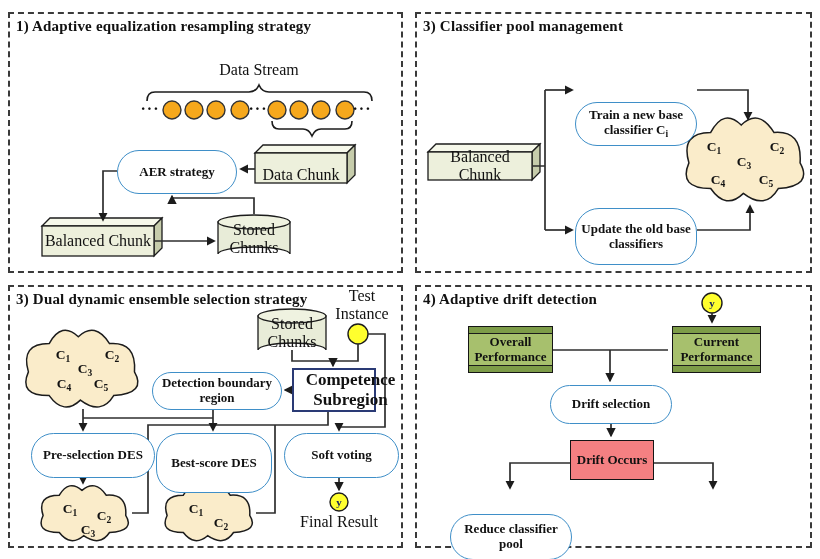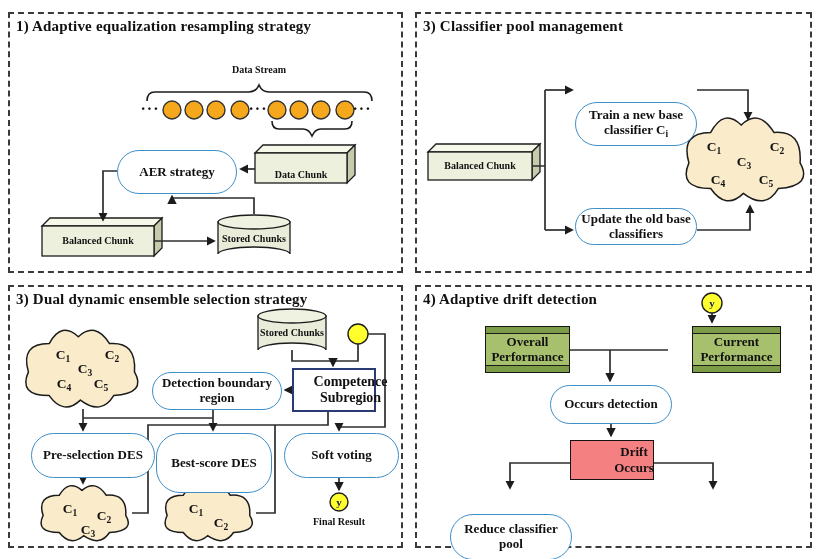--- a/index.html
+++ b/index.html
@@ -2,34 +2,34 @@
 <html><head>
 <meta charset="utf-8">
 <style>
   html,body{margin:0;padding:0;background:#fff;}
   #stage{position:relative;width:820px;height:559px;background:#fff;overflow:hidden;
          font-family:"Liberation Serif","DejaVu Serif",serif;color:#111;}
   .panel{position:absolute;border:2px dashed #3a3a3a;background:#fff;box-sizing:border-box;}
   svg#wires{position:absolute;left:0;top:0;width:820px;height:559px;pointer-events:none;}
   .abs{position:absolute;box-sizing:border-box;}
   .ptitle{font-weight:bold;font-size:15px;white-space:nowrap;letter-spacing:.2px;}
-  .lbl{font-weight:bold;font-size:10px;text-align:center;line-height:1.12;
+  .lbl{font-weight:normal;font-size:16px;text-align:center;line-height:1.12;
        display:flex;align-items:center;justify-content:center;}
   .stadium{border:1.6px solid #3f8fc8;border-radius:24px;background:#fff;
            font-weight:bold;font-size:13px;text-align:center;line-height:1.12;
            display:flex;align-items:center;justify-content:center;padding:2px 4px;}
-  .rectnode{border:2px solid #2a3a75;background:#fff;font-weight:bold;font-size:14px;
+  .rectnode{border:2px solid #2a3a75;background:#fff;font-weight:bold;font-size:17px;
            text-align:center;line-height:1.15;display:flex;align-items:center;justify-content:center;padding-left:33px;}
   .greenbox{border:1.6px solid #151515;font-weight:bold;font-size:13px;text-align:center;line-height:1.15;
            display:flex;align-items:center;justify-content:center;
            background:linear-gradient(to bottom,#7d9c48 0,#7d9c48 6px,#1a1a1a 6px,#1a1a1a 7.2px,
                      #a7c06d 7.2px,#a7c06d calc(100% - 7.2px),#1a1a1a calc(100% - 7.2px),
                      #1a1a1a calc(100% - 6px),#7d9c48 calc(100% - 6px),#7d9c48 100%);}
   .redbox{border:1.6px solid #151515;background:#f58082;font-weight:bold;font-size:13px;
-          text-align:center;display:flex;align-items:center;justify-content:center;padding-left:44px;}
+          text-align:center;display:flex;align-items:center;justify-content:center;}
   .clabel{position:absolute;transform:translate(-50%,-50%);font-weight:bold;font-size:13.5px;white-space:nowrap;}
   .clabel sub,.subi{font-size:9.5px;vertical-align:-3px;font-weight:bold;}
   .dots{font-weight:bold;font-size:16px;letter-spacing:1px;}
   .ylab{position:absolute;transform:translate(-50%,-52%);font-weight:bold;font-size:11px;color:#16245f;}
 </style>
 </head>
 <body>
 
 <div id="stage">
 
@@ -139,28 +139,29 @@
   <div class="abs lbl" style="left:255px;top:160px;width:92px;height:30px;">Data Chunk</div>
   <div class="abs lbl" style="left:42px;top:226px;width:112px;height:30px;">Balanced Chunk</div>
   <div class="abs lbl" style="left:220px;top:224px;width:68px;height:30px;">Stored Chunks</div>
 
   <div class="abs ptitle" style="left:423px;top:18px;">3) Classifier pool management</div>
   <div class="abs lbl" style="left:428px;top:152px;width:104px;height:28px;">Balanced Chunk</div>
   <div class="abs stadium" style="left:575px;top:68px;width:122px;height:44px;margin-top:34px;">
     <span><span>Train a new base</span><br>
     <span>classifier C</span><sub class="subi">i</sub></span>
   </div>
-  <div class="abs stadium" style="left:575px;top:208px;width:122px;height:37px;">Update the old base classifiers</div>
+  <div class="abs stadium" style="left:575px;top:208px;width:122px;height:57px;">Update the old base classifiers</div>
   <span class="clabel" style="left:714px;top:147px;"><span>C</span><sub>1</sub></span>
   <span class="clabel" style="left:777px;top:147px;"><span>C</span><sub>2</sub></span>
   <span class="clabel" style="left:744px;top:162px;"><span>C</span><sub>3</sub></span>
   <span class="clabel" style="left:718px;top:180px;"><span>C</span><sub>4</sub></span>
   <span class="clabel" style="left:766px;top:180px;"><span>C</span><sub>5</sub></span>
 
   <div class="abs ptitle" style="left:16px;top:291px;">3) Dual dynamic ensemble selection strategy</div>
+  <div class="abs lbl" style="left:333px;top:288px;width:58px;height:34px;">Test Instance</div>
   <div class="abs lbl" style="left:260px;top:318px;width:64px;height:30px;">Stored Chunks</div>
   <div class="abs rectnode" style="left:292px;top:368px;width:84px;height:44px;">Competence Subregion</div>
   <div class="abs stadium" style="left:152px;top:372px;width:130px;height:38px;">Detection boundary region</div>
   <div class="abs stadium" style="left:31px;top:433px;width:124px;height:45px;">Pre-selection DES</div>
   <div class="abs stadium" style="left:156px;top:433px;width:116px;height:60px;">Best-score DES</div>
   <div class="abs stadium" style="left:284px;top:433px;width:115px;height:45px;">Soft voting</div>
   <span class="clabel" style="left:63px;top:355px;"><span>C</span><sub>1</sub></span>
   <span class="clabel" style="left:112px;top:355px;"><span>C</span><sub>2</sub></span>
   <span class="clabel" style="left:85px;top:369px;"><span>C</span><sub>3</sub></span>
   <span class="clabel" style="left:64px;top:384px;"><span>C</span><sub>4</sub></span>
@@ -168,19 +169,19 @@
   <span class="clabel" style="left:70px;top:509px;"><span>C</span><sub>1</sub></span>
   <span class="clabel" style="left:104px;top:516px;"><span>C</span><sub>2</sub></span>
   <span class="clabel" style="left:88px;top:530px;"><span>C</span><sub>3</sub></span>
   <span class="clabel" style="left:196px;top:509px;"><span>C</span><sub>1</sub></span>
   <span class="clabel" style="left:221px;top:523px;"><span>C</span><sub>2</sub></span>
   <span class="ylab" style="left:339px;top:502px;">y</span>
   <div class="abs lbl" style="left:289px;top:514px;width:100px;height:16px;">Final Result</div>
 
   <div class="abs ptitle" style="left:423px;top:291px;">4) Adaptive drift detection</div>
   <span class="ylab" style="left:712px;top:303px;">y</span>
-  <div class="abs greenbox" style="left:468px;top:326px;width:85px;height:47px;margin-left:17px;">Overall Performance</div>
-  <div class="abs greenbox" style="left:692px;top:326px;width:89px;height:47px;text-align:center;">Current Performance</div>
-  <div class="abs stadium" style="left:550px;top:385px;width:122px;height:39px;">Occurs detection</div>
+  <div class="abs greenbox" style="left:468px;top:326px;width:85px;height:47px;">Overall Performance</div>
+  <div class="abs greenbox" style="left:672px;top:326px;width:89px;height:47px;text-align:center;">Current Performance</div>
+  <div class="abs stadium" style="left:550px;top:385px;width:122px;height:39px;">Drift selection</div>
   <div class="abs redbox" style="left:570px;top:440px;width:84px;height:40px;">Drift Occurs</div>
   <div class="abs stadium" style="left:450px;top:514px;width:122px;height:46px;">Reduce classifier pool</div>
 
 </div>
 
 </body></html>

